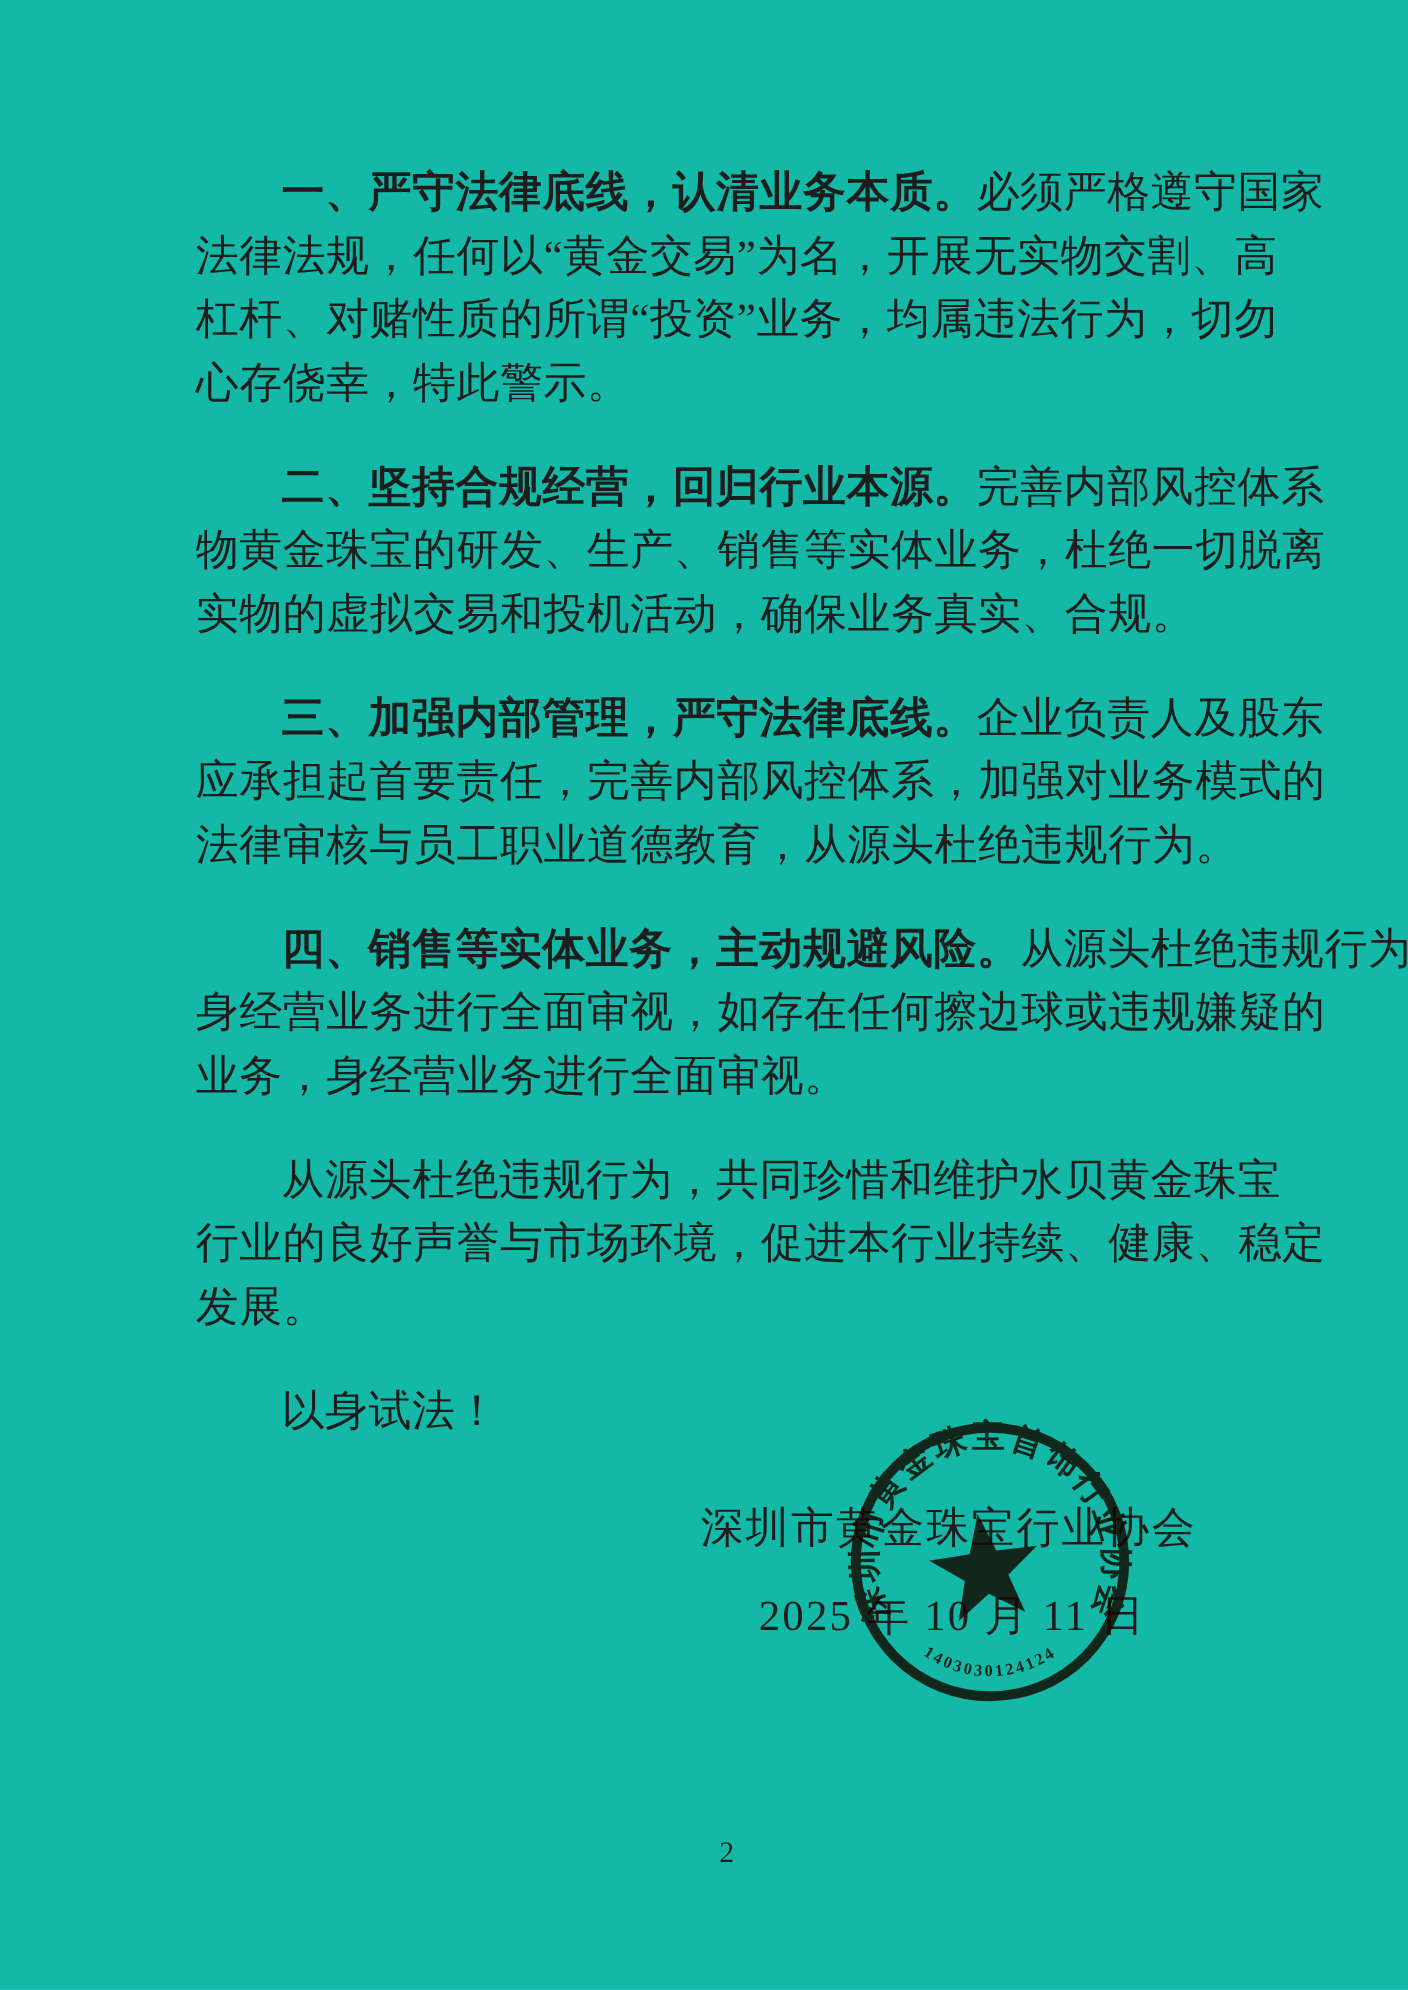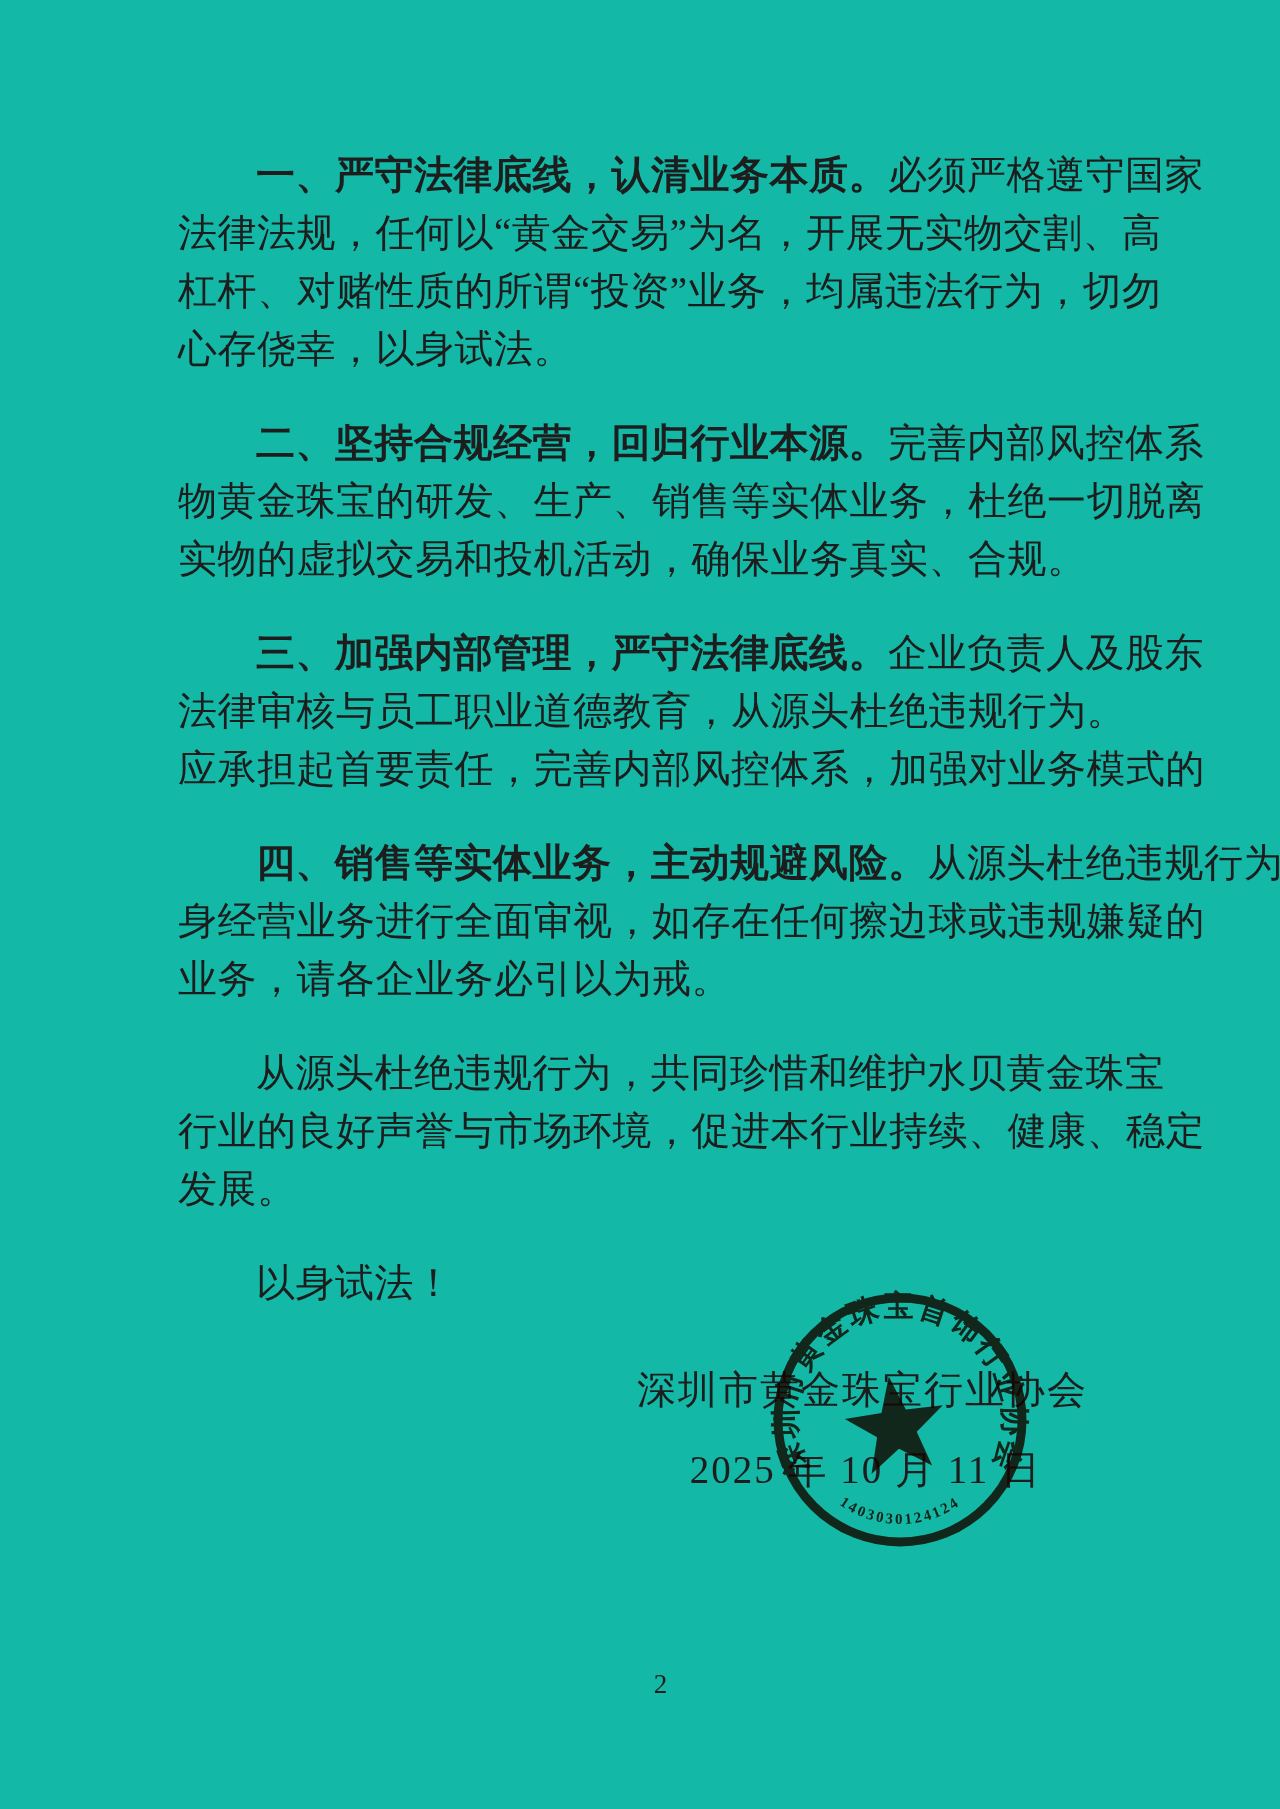--- a/index.html
+++ b/index.html
@@ -78,39 +78,39 @@
 <body>
 
 <div class="page">
 
   <div class="content">
 
     <div class="para">
       <div class="line j ind"><b class="lead">一、严守法律底线，认清业务本质。</b><span>必须严格遵守国家</span></div>
       <div class="line j"><span>法律法规，任何以“黄金交易”为名，开展无实物交割、高</span></div>
       <div class="line j"><span>杠杆、对赌性质的所谓“投资”业务，均属违法行为，切勿</span></div>
-      <div class="line"><span>心存侥幸，以身试法。</span></div>
+      <div class="line"><span>心存侥幸，特此警示。</span></div>
     </div>
 
     <div class="para">
       <div class="line j ind"><b class="lead">二、坚持合规经营，回归行业本源。</b><span>完善内部风控体系</span></div>
       <div class="line j"><span>物黄金珠宝的研发、生产、销售等实体业务，杜绝一切脱离</span></div>
       <div class="line"><span>实物的虚拟交易和投机活动，确保业务真实、合规。</span></div>
     </div>
 
     <div class="para">
       <div class="line j ind"><b class="lead">三、加强内部管理，严守法律底线。</b><span>企业负责人及股东</span></div>
+      <div class="line j"><span>应承担起首要责任，完善内部风控体系，加强对业务模式的</span></div>
       <div class="line"><span>法律审核与员工职业道德教育，从源头杜绝违规行为。</span></div>
-      <div class="line j"><span>应承担起首要责任，完善内部风控体系，加强对业务模式的</span></div>
     </div>
 
     <div class="para">
       <div class="line j ind"><b class="lead">四、销售等实体业务，主动规避风险。</b><span>从源头杜绝违规行为</span></div>
       <div class="line j"><span>身经营业务进行全面审视，如存在任何擦边球或违规嫌疑的</span></div>
-      <div class="line"><span>业务，请各企业务必引以为戒。</span></div>
+      <div class="line"><span>业务，身经营业务进行全面审视。</span></div>
     </div>
 
     <div class="para">
       <div class="line j ind"><span>从源头杜绝违规行为，共同珍惜和维护水贝黄金珠宝</span></div>
       <div class="line j"><span>行业的良好声誉与市场环境，促进本行业持续、健康、稳定</span></div>
       <div class="line"><span>发展。</span></div>
     </div>
 
     <div class="para closing-para">
       <div class="line ind"><span>以身试法！</span></div>

